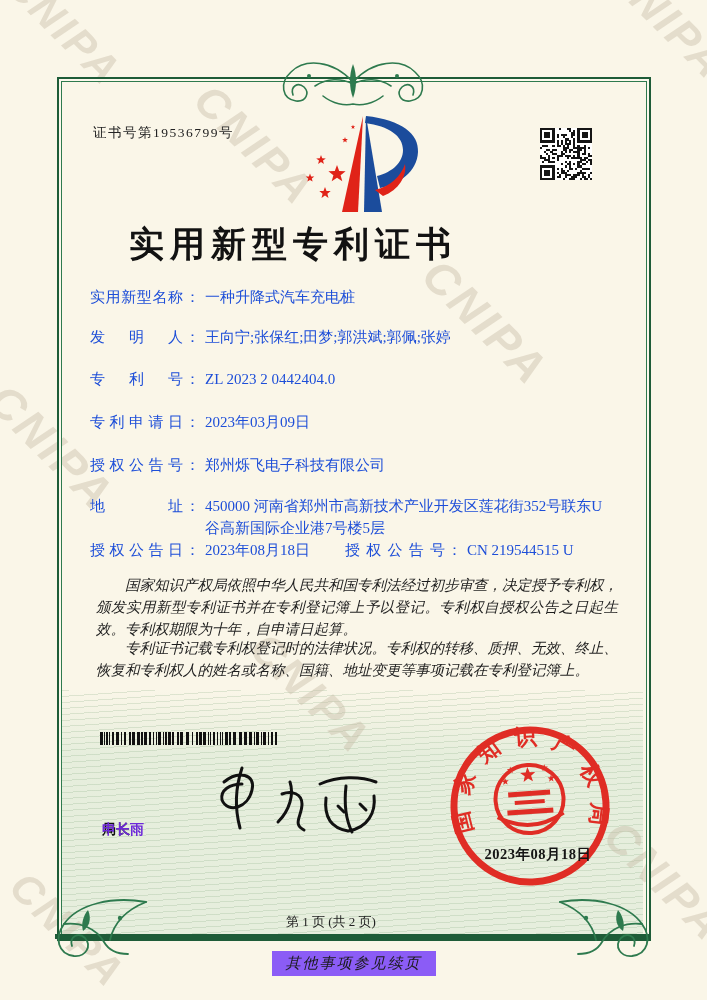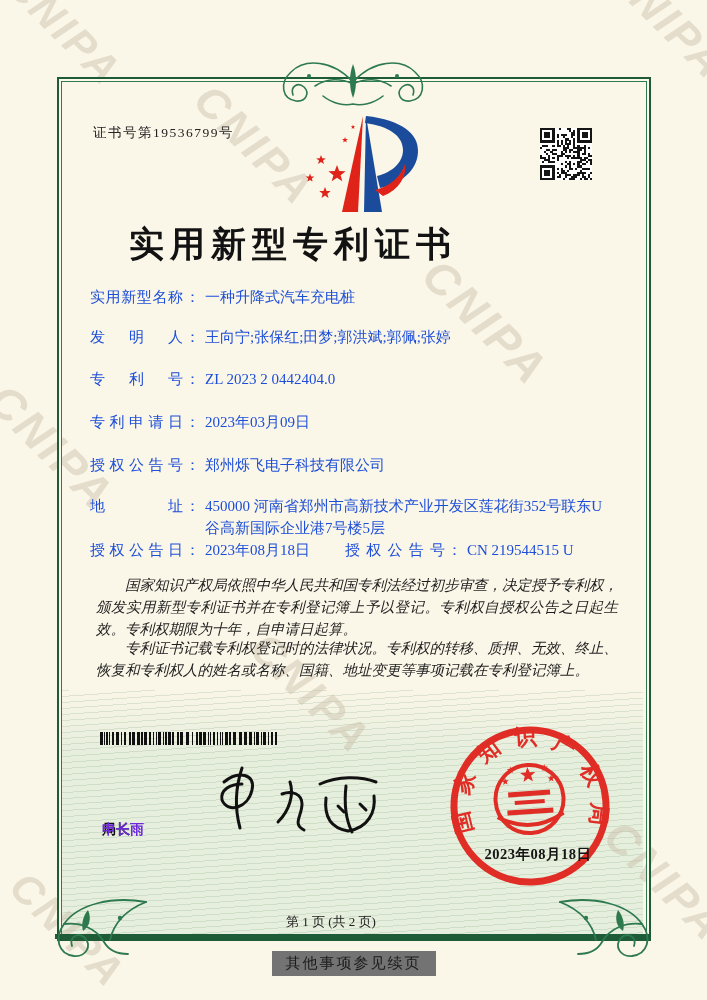--- a/index.html
+++ b/index.html
@@ -46,22 +46,22 @@
             font:600 14px "Liberation Sans","DejaVu Sans",sans-serif;color:#111;}
   .sig-name{position:absolute;left:102px;top:821px;z-index:3;
             font:600 14px "Liberation Sans","DejaVu Sans",sans-serif;color:#6d28d9;}
   .signature-svg{position:absolute;left:212px;top:760px;z-index:3;}
   .seal-svg{position:absolute;left:447px;top:723px;z-index:5;transform:rotate(-4deg);opacity:.95;}
   .seal-date{position:absolute;left:468px;top:845px;width:140px;z-index:6;text-align:center;
              font-size:14.5px;font-weight:700;letter-spacing:.5px;color:#151515;}
   .page-number{position:absolute;left:57px;top:913px;width:548px;z-index:3;text-align:center;
                font-size:13px;color:#222;}
   .cont-note{position:absolute;left:0;top:951px;width:707px;z-index:3;text-align:center;}
-  .cont-note span{display:inline-block;background:#737373;padding:3px 14px;font-size:15px;
-                  letter-spacing:2px;color:#1b1b1b;}
+  .cont-note span{display:inline-block;background:#8b5cf6;padding:3px 14px;font-size:15px;
+                  letter-spacing:2px;font-style:italic;color:#1b1b1b;}
 </style>
 </head>
 <body>
 
 <div class="page">
 
   <div class="band"></div>
 
   <div class="wm" style="left:-8px;top:4px;font-size:42px">CNIPA</div>
   <div class="wm" style="left:180px;top:120px;font-size:44px">CNIPA</div>

